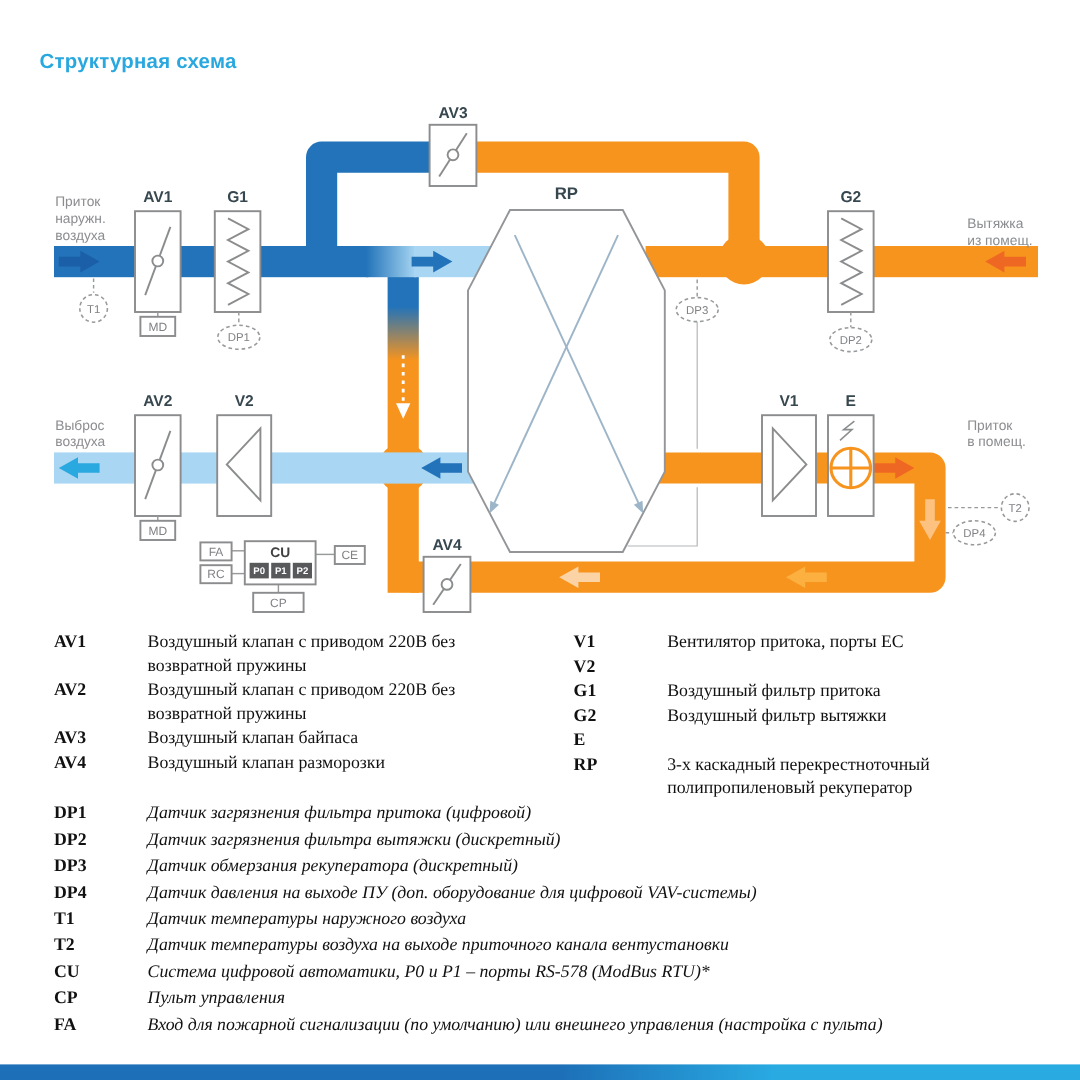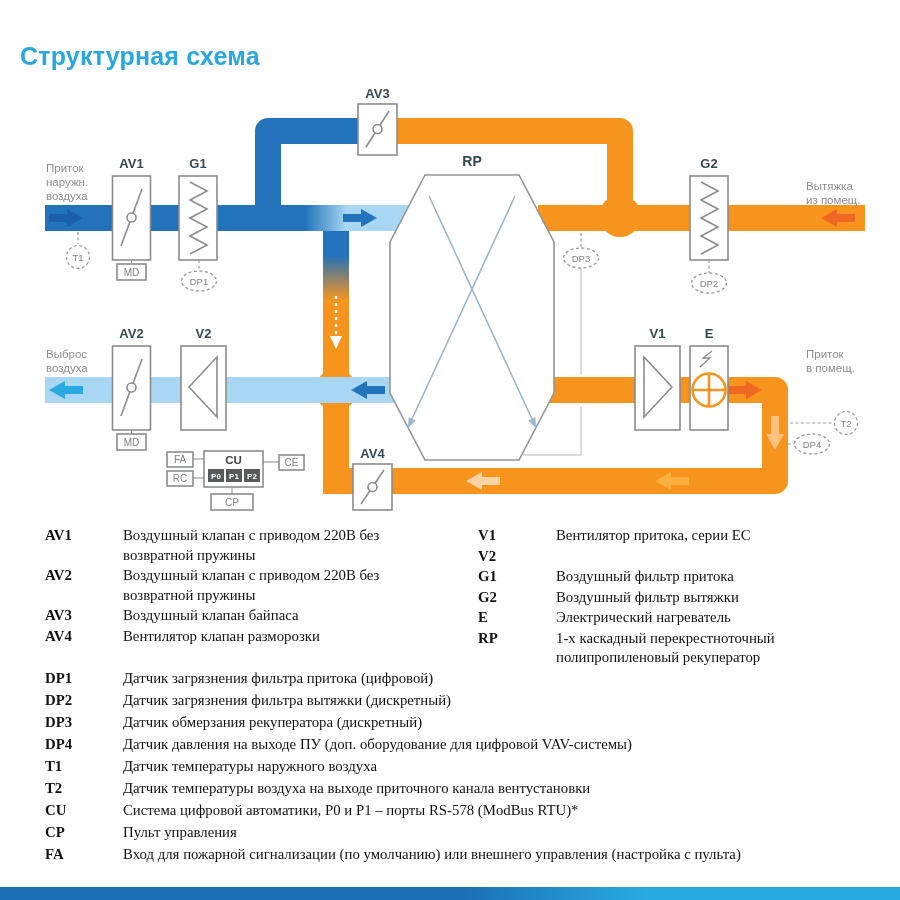--- a/index.html
+++ b/index.html
@@ -1,18 +1,18 @@
 <!DOCTYPE html>
 <html><head>
 <meta charset="utf-8">
 <style>
   html,body{margin:0;padding:0;}
   body{width:900px;height:900px;position:relative;background:#ffffff;overflow:hidden;
        font-family:"Liberation Sans",sans-serif;}
-  .page-title{position:absolute;left:20px;top:42px;margin:0;font-size:25px;font-weight:bold;
+  .page-title{position:absolute;left:33px;top:42px;margin:0;font-size:17px;font-weight:bold;
        color:#29a8df;letter-spacing:0.2px;}
   #diagram{position:absolute;left:0;top:0;}
   svg text{font-family:"Liberation Sans",sans-serif;}
   .tag{font-size:13px;font-weight:bold;fill:#37474f;text-anchor:middle;}
   .tag-lg{font-size:14px;}
   .sensor-label{font-size:9.5px;fill:#808285;text-anchor:middle;}
   .flow-label{font-size:11.5px;fill:#8b8d90;}
   .small-box-label{font-size:10px;fill:#808285;text-anchor:middle;}
   .cu-label{font-size:11.5px;font-weight:bold;fill:#414042;text-anchor:middle;}
   .p-label{font-size:8px;font-weight:bold;fill:#ffffff;text-anchor:middle;}
@@ -25,21 +25,21 @@
   .wire{stroke:#97999b;stroke-width:1.2;}
   
   .legend{position:absolute;font-family:"Liberation Serif",serif;font-size:14.8px;
           color:#111111;line-height:19.5px;}
   .legend-col1{left:45px;top:526px;width:345px;}
   .legend-col2{left:478px;top:526px;width:345px;}
   .legend-bottom{left:45px;top:668px;width:830px;line-height:21px;}
   .lrow{display:flex;margin-bottom:1px;}
   .lcode{width:50px;flex-shrink:0;font-weight:bold;}
   .ltext{width:285px;margin-left:28px;}
-  .legend-bottom .ltext{width:780px;}
+  .legend-bottom .ltext{width:780px;font-style:italic;}
   .footer-bar{position:absolute;left:0;right:0;bottom:0;height:13px;
       background:linear-gradient(90deg,#1d70b7 0%,#1d70b7 52%,#29abe2 72%,#29abe2 100%);}
 </style>
 </head>
 <body>
 
 <h1 class="page-title">Структурная схема</h1>
 
 <div id="diagram">
 <svg width="900" height="525" viewBox="0 0 900 525">
@@ -239,47 +239,46 @@
   <div class="lrow">
     <span class="lcode">AV2</span>
     <span class="ltext">Воздушный клапан с приводом 220В без возвратной пружины</span>
   </div>
   <div class="lrow">
     <span class="lcode">AV3</span>
     <span class="ltext">Воздушный клапан байпаса</span>
   </div>
   <div class="lrow">
     <span class="lcode">AV4</span>
-    <span class="ltext">Вентилятор клапан разморозки</span>
+    <span class="ltext">Воздушный клапан разморозки</span>
   </div>
 </div>
 
 <div class="legend legend-col2">
   <div class="lrow">
     <span class="lcode">V1</span>
-    <span class="ltext">Вентилятор притока, серии EC</span>
+    <span class="ltext">Вентилятор притока, порты EC</span>
   </div>
   <div class="lrow">
     <span class="lcode">V2</span>
   </div>
   <div class="lrow">
     <span class="lcode">G1</span>
     <span class="ltext">Воздушный фильтр притока</span>
   </div>
   <div class="lrow">
     <span class="lcode">G2</span>
     <span class="ltext">Воздушный фильтр вытяжки</span>
   </div>
   <div class="lrow">
     <span class="lcode">E</span>
-    <span class="ltext">Электрический нагреватель</span>
   </div>
   <div class="lrow">
     <span class="lcode">RP</span>
-    <span class="ltext">1-х каскадный перекрестноточный полипропиленовый рекуператор</span>
+    <span class="ltext">3-х каскадный перекрестноточный полипропиленовый рекуператор</span>
   </div>
 </div>
 
 <div class="legend legend-bottom">
   <div class="lrow">
     <span class="lcode">DP1</span>
     <span class="ltext">Датчик загрязнения фильтра притока (цифровой)</span>
   </div>
   <div class="lrow">
     <span class="lcode">DP2</span>

